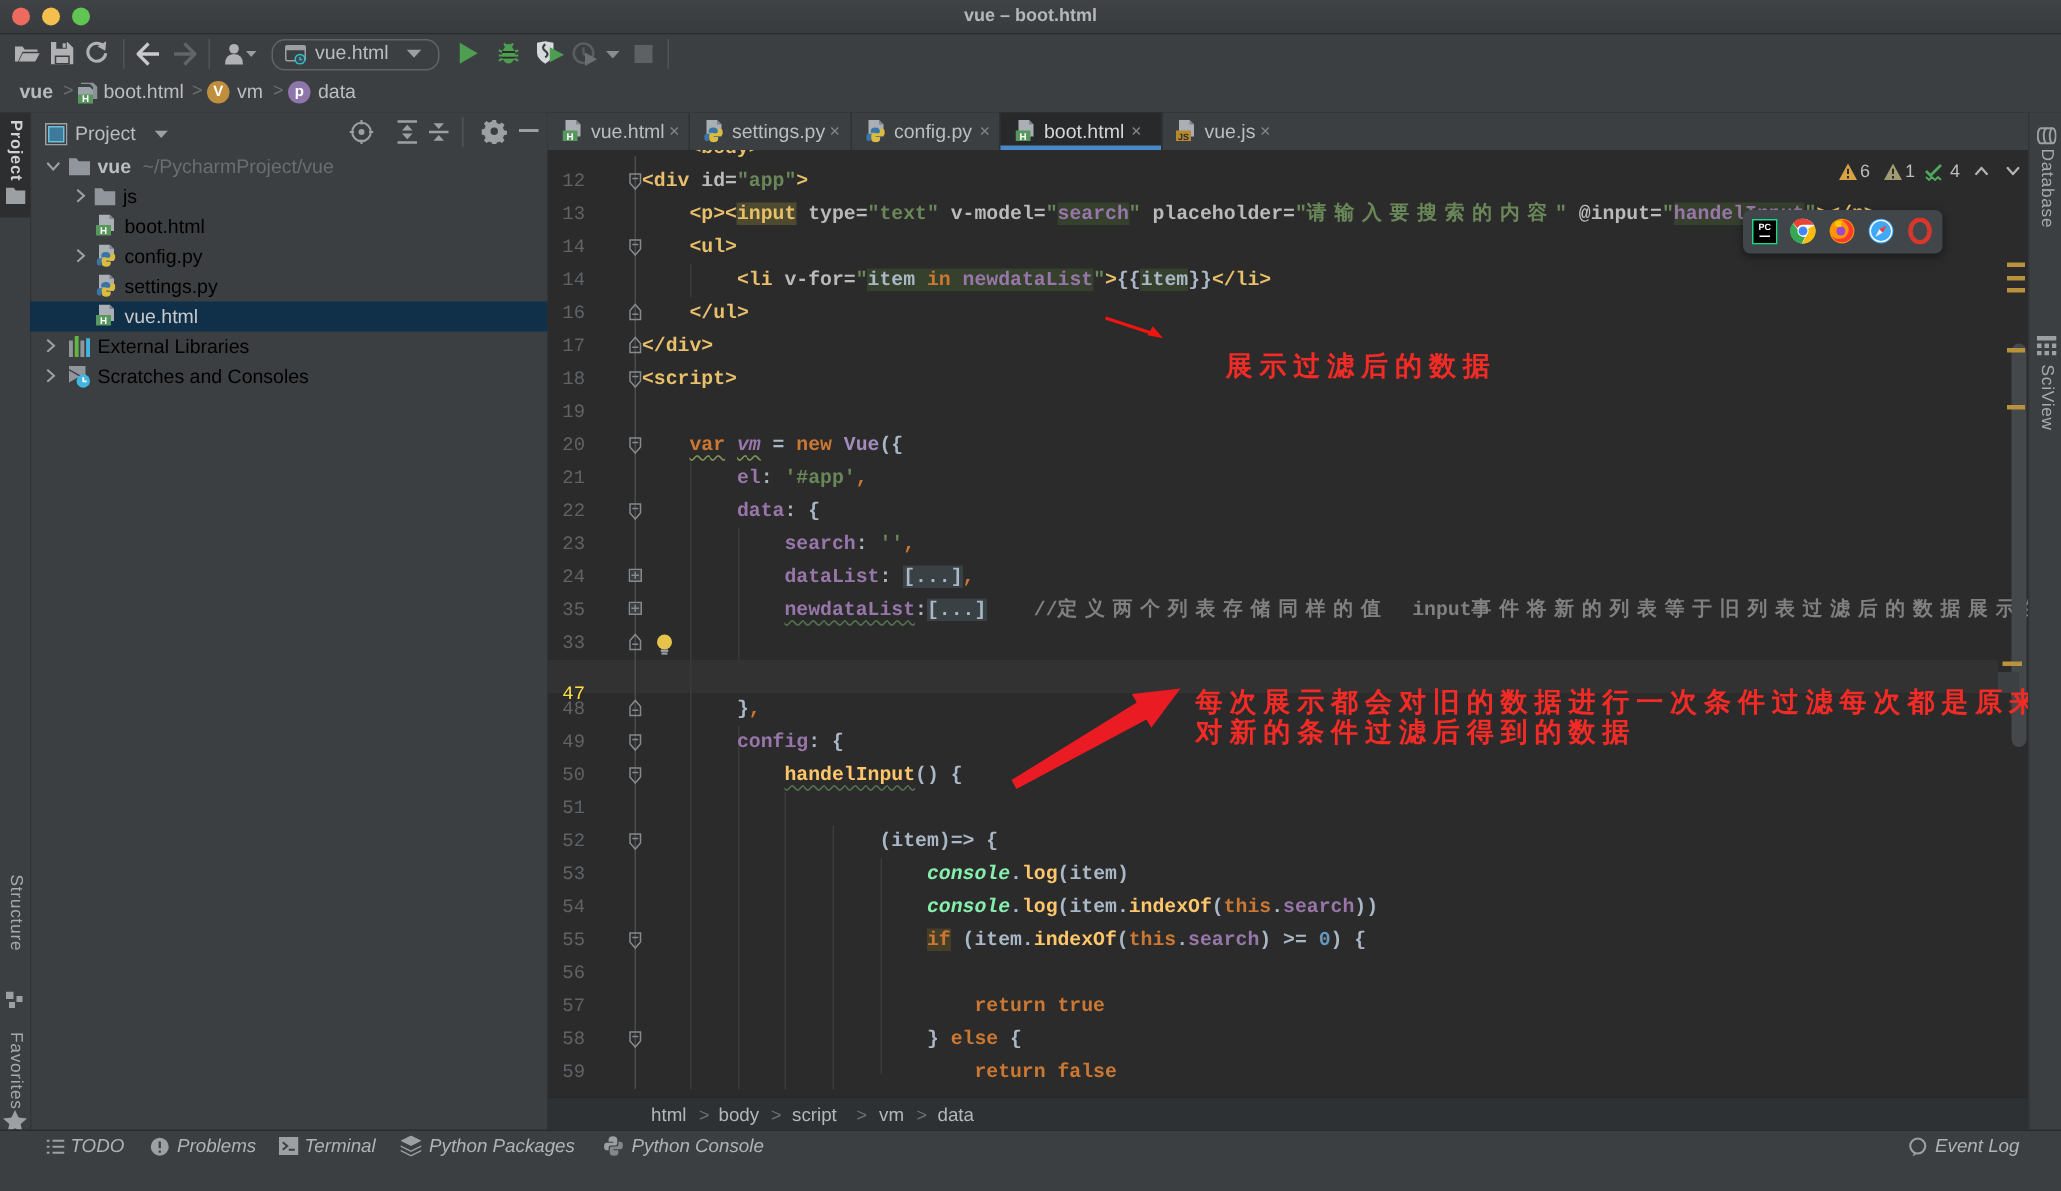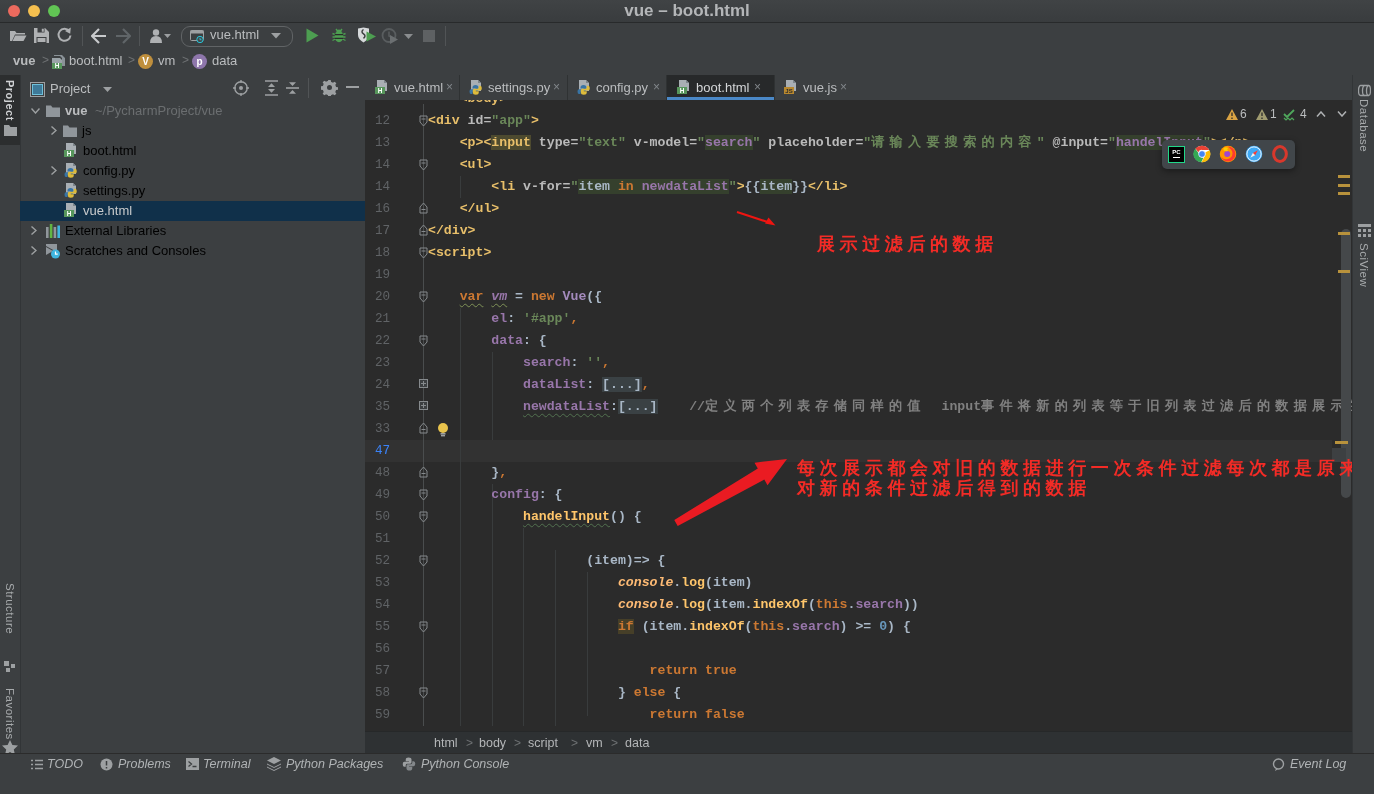--- a/index.html
+++ b/index.html
@@ -3,21 +3,21 @@
 <style>
 html,body{margin:0;padding:0;background:#2b2b2b;}
 #root{position:relative;width:1374px;height:794px;overflow:hidden;
   font-family:"Liberation Sans",sans-serif;background:#3c3f41;}
 .abs{position:absolute;}
 
 #titlebar{left:0;top:0;width:1374px;height:22px;
   background:linear-gradient(#404345,#393c3e);border-bottom:1px solid #282a2b;}
 .tl{position:absolute;top:5px;width:12px;height:12px;border-radius:50%;}
 #title{position:absolute;top:0;width:100%;text-align:center;line-height:21px;
-  color:#b4b6b8;font-size:17px;font-weight:bold;}
+  color:#b4b6b8;font-size:12px;font-weight:bold;}
 
 #toolbar{left:0;top:23px;width:1374px;height:26px;background:#3c3f41;}
 .tsep{position:absolute;top:3px;width:1px;height:20px;background:#515456;}
 
 #navbar{left:0;top:49px;width:1374px;height:26px;background:#3c3f41;
   border-bottom:1px solid #2b2b2b;font-size:13px;color:#bbbdbf;}
 .crumbsep{color:#6e7173;font-size:12px;}
 .badge{display:inline-block;width:15px;height:15px;border-radius:50%;
   text-align:center;line-height:15px;font-size:10px;color:#2b2b2b;font-weight:bold;
   vertical-align:-3px;}
@@ -37,21 +37,21 @@
 #codearea{position:absolute;left:0;top:25px;width:987px;height:705px;overflow:hidden;}
 .codeline{position:absolute;left:63px;white-space:pre;
   font-family:"Liberation Mono",monospace;font-size:13.2px;font-weight:bold;line-height:22px;height:22px;}
 .num{position:absolute;width:25px;text-align:right;color:#606366;
   font-family:"Liberation Mono",monospace;font-size:12.6px;font-weight:normal;line-height:22px;height:22px;left:0;}
 
 .tag{color:#e8bf6a}.attr{color:#bababa}.str{color:#6a8759}.kw{color:#cc7832}
 .fld{color:#9876aa}.fn{color:#ffc66b}.num2{color:#6897bb}.cmt{color:#808080}
 .def{color:#a9b7c6}.inj{background:#35402d}.fold{background:#3a4144;color:#a9b7c6}
 .vm{color:#9876aa;font-style:italic}.vue{color:#a48bbd}
-.console{color:#fdba74;font-style:italic}
+.console{color:#86efac;font-style:italic}
 .wavy{text-decoration:underline wavy #7f9257;text-decoration-thickness:1px;text-underline-offset:3px;text-decoration-skip-ink:none}
 .gwavy{text-decoration:underline wavy #52714f;text-decoration-thickness:1px;text-underline-offset:3px;text-decoration-skip-ink:none}
 .cjk{letter-spacing:5.2px}
 .cjkr{letter-spacing:4.6px}
 .cjk3{letter-spacing:4.75px}
 .red1{color:#f32b26;font-size:18px;font-weight:bold;white-space:nowrap}
 .ig{position:absolute;width:1px;background:#393c3d}
 
 #crumbs2{position:absolute;left:0;top:656px;width:987px;height:22px;background:#2e3133;
   border-top:1px solid #262829;font-size:12.5px;color:#b4b6b8;line-height:22px;}
@@ -365,21 +365,21 @@
         <div class="num" style="top:120px">17</div>
       <div class="num" style="top:142px">18</div>
         <div class="num" style="top:164px">19</div>
       <div class="num" style="top:186px">20</div>
         <div class="num" style="top:208px">21</div>
       <div class="num" style="top:230px">22</div>
         <div class="num" style="top:252px">23</div>
       <div class="num" style="top:274px">24</div>
         <div class="num" style="top:296px">35</div>
       <div class="num" style="top:318px">33</div>
-        <div class="num" style="top:340px;color:#3b82f6">47</div>
+        <div class="num" style="top:352px;color:#fde047">47</div>
       <div class="num" style="top:362px">48</div>
         <div class="num" style="top:384px">49</div>
       <div class="num" style="top:406px">50</div>
         <div class="num" style="top:428px">51</div>
       <div class="num" style="top:450px">52</div>
         <div class="num" style="top:472px">53</div>
       <div class="num" style="top:494px">54</div>
         <div class="num" style="top:516px">55</div>
       <div class="num" style="top:538px">56</div>
         <div class="num" style="top:560px">57</div>

